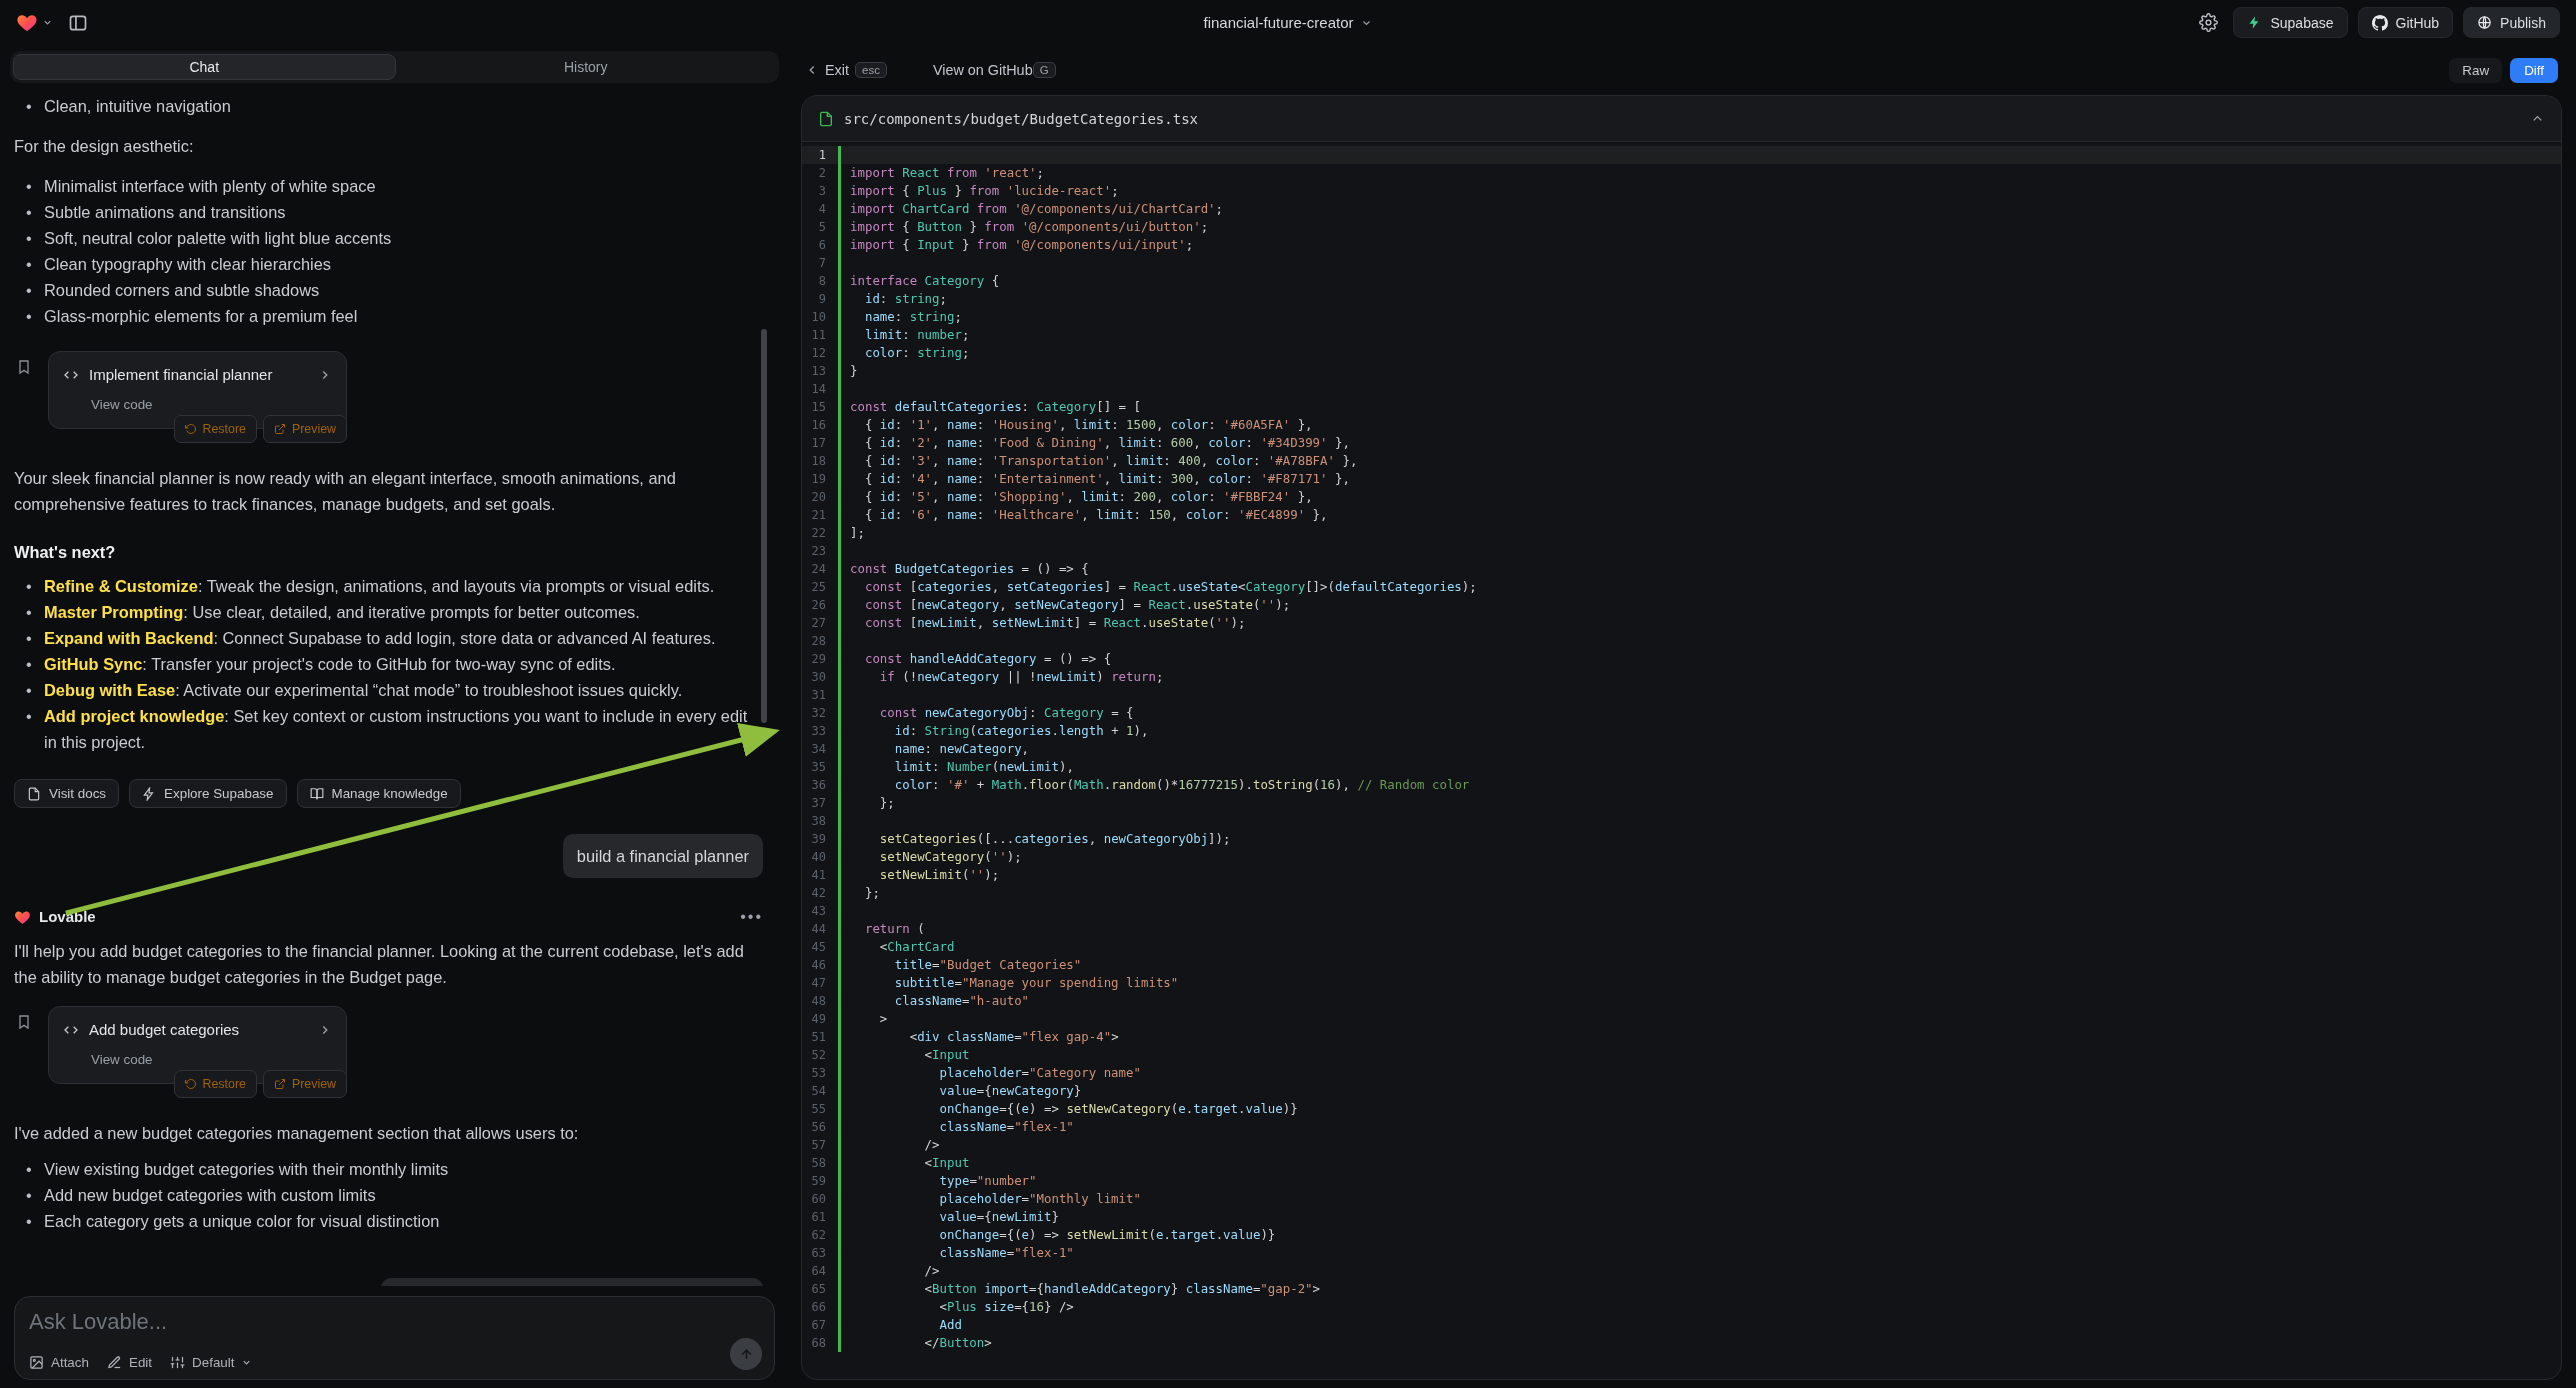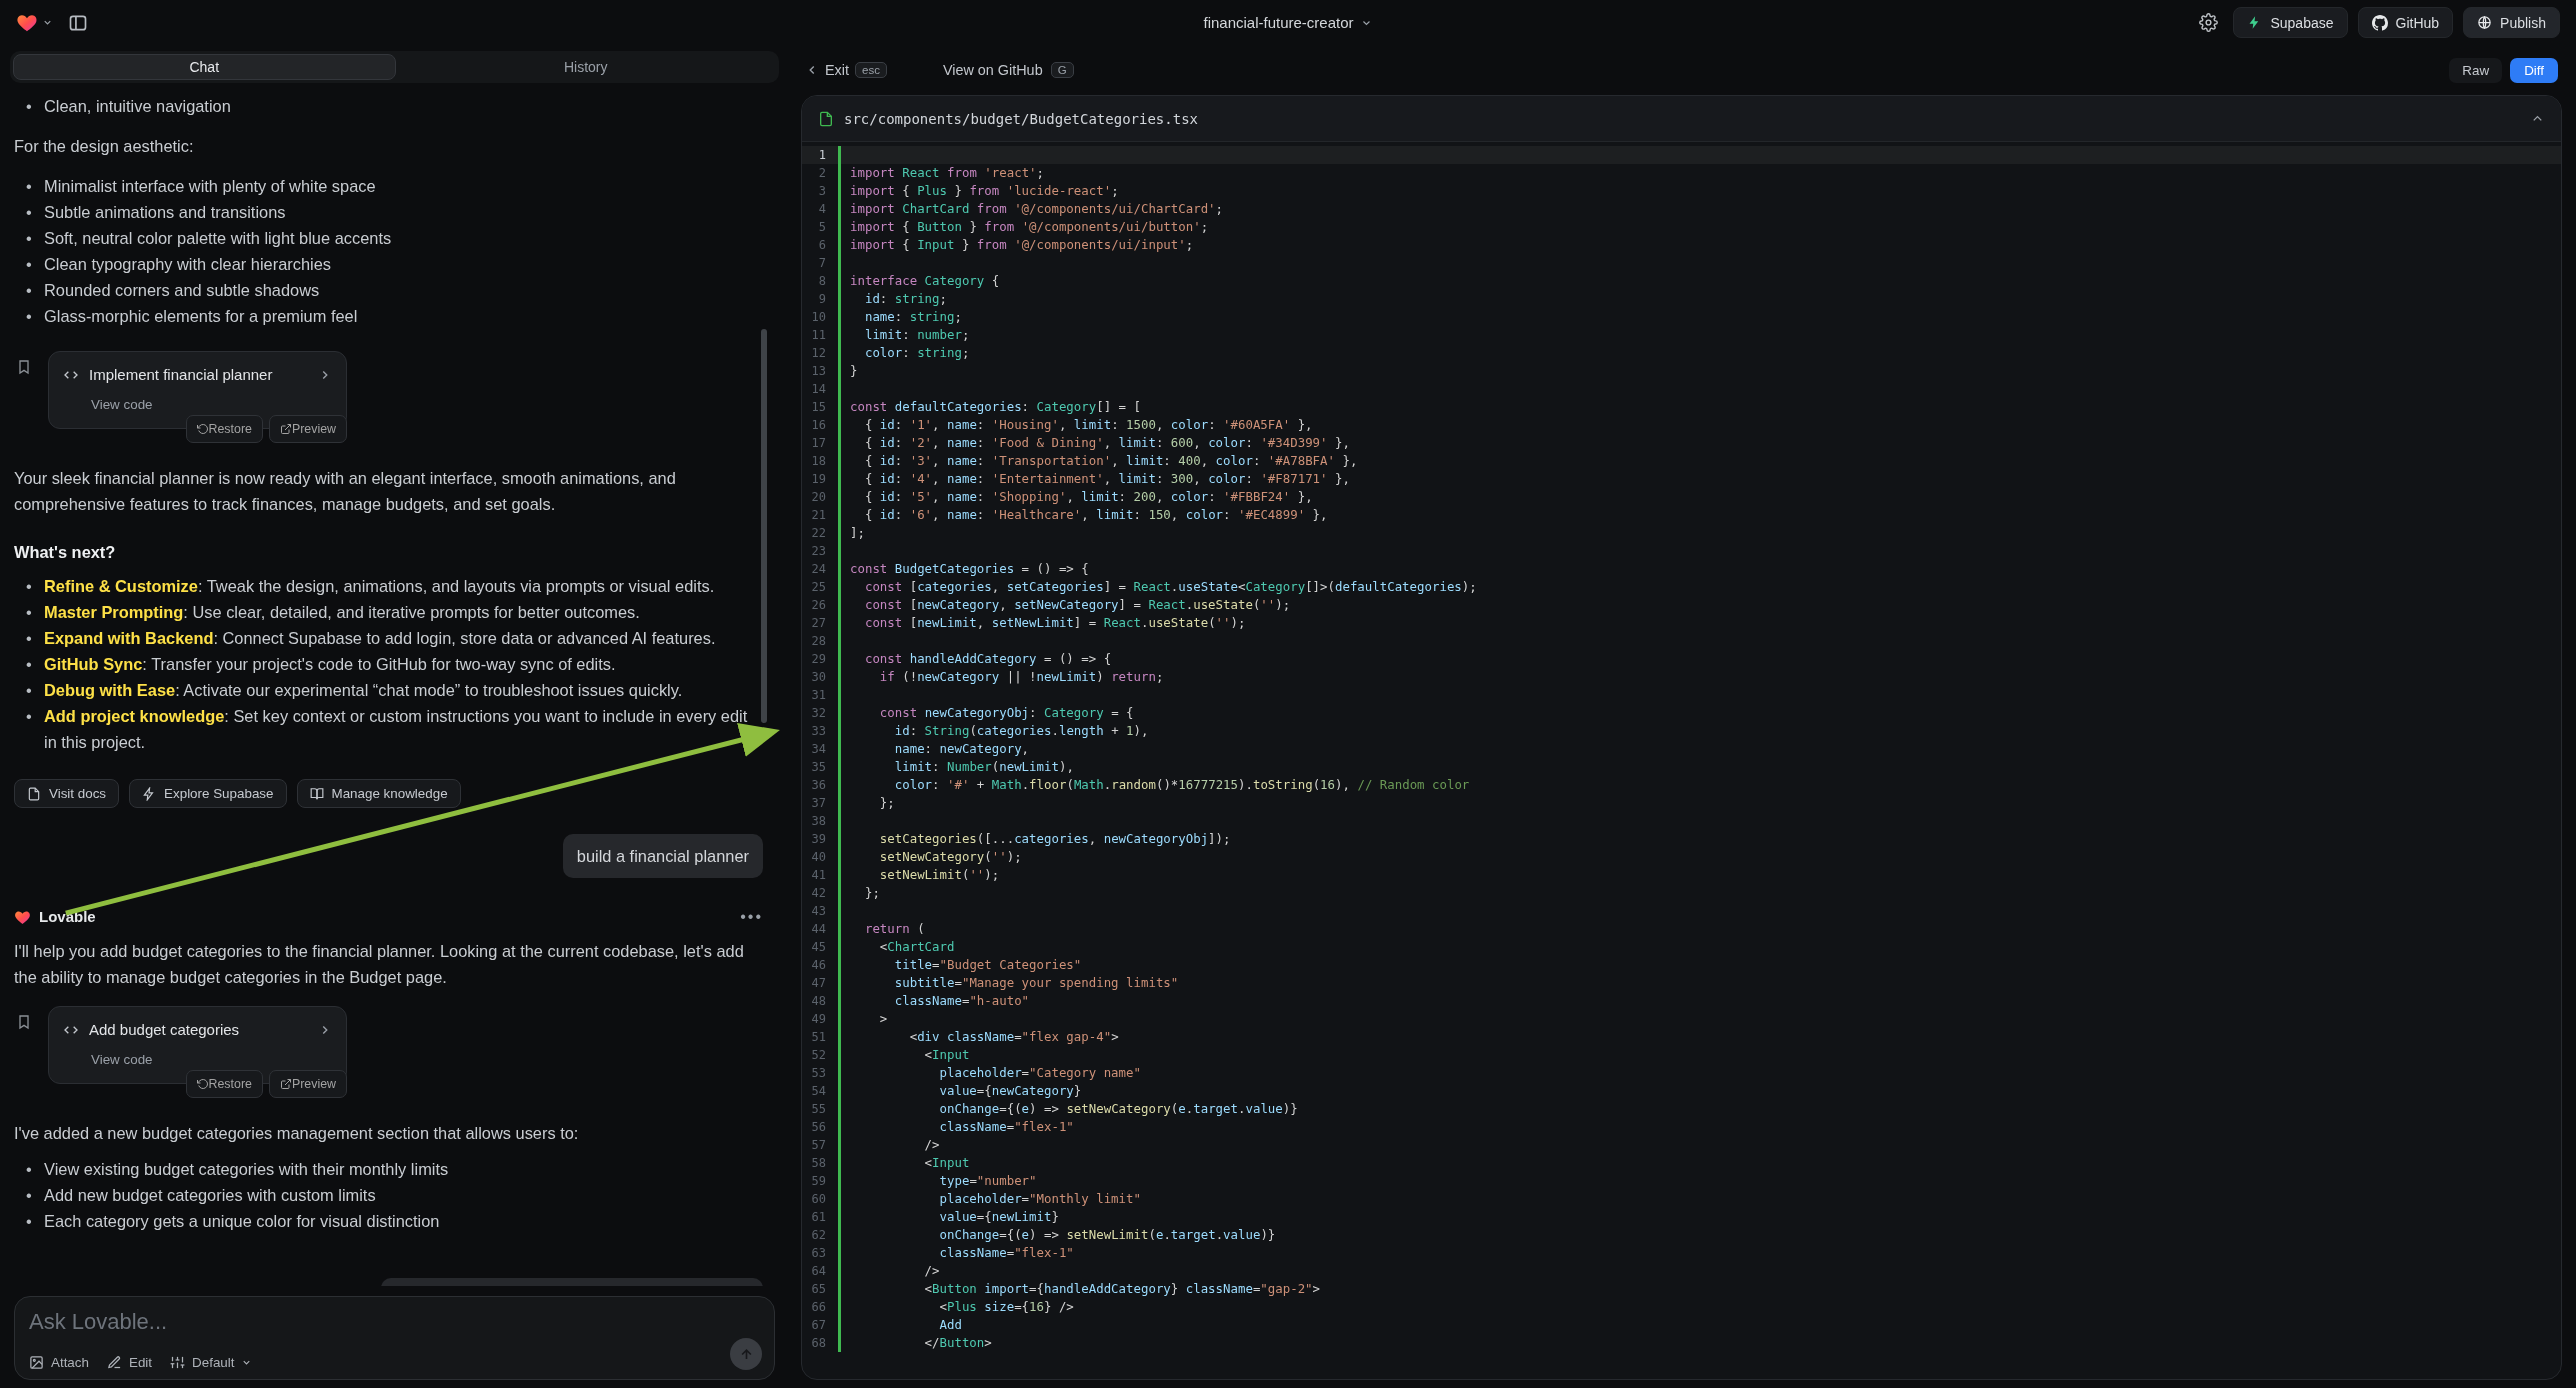--- a/index.html
+++ b/index.html
@@ -33,21 +33,21 @@
   .list{margin-bottom:22px}
   .tail-item{margin-bottom:14px}
 
   .tool-block{position:relative;margin:20px 0 36px 0;padding-left:34px;width:339px}
   .bookmark{position:absolute;left:2px;top:8px;color:#8b9096;cursor:pointer}
   .tool-card{width:299px;background:#1a1c1f;border:1px solid #2b2e33;border-radius:12px;padding:10px 14px;cursor:pointer}
   .tool-card .row1{display:flex;align-items:center;gap:10px;font-size:15px;color:#e3e5e8}
   .tool-card .row1 .grow{flex:1}
   .tool-card .view-code{margin:4px 0 0 28px;font-size:13.4px;color:#9aa0a8;cursor:pointer}
   .rp-bar{position:absolute;right:6px;bottom:-14px;display:flex;gap:6px}
-  .rp-btn{display:flex;align-items:center;gap:0;height:26px;padding:13px 10px;font-size:12.4px;color:#a3a3a3;background:#17191c;border:1px solid #2f3237;border-radius:7px;cursor:pointer}
+  .rp-btn{display:flex;align-items:center;gap:6px;height:26px;padding:13px 10px;font-size:12.4px;color:#a16207;background:#17191c;border:1px solid #2f3237;border-radius:7px;cursor:pointer}
 
   .heading{font-weight:700;color:#eef0f2;margin-bottom:8px}
   .quick-actions{display:flex;gap:10px;margin:24px 0}
   .qa-btn{display:flex;align-items:center;gap:8px;height:29px;padding:0 12px;border-radius:8px;background:#17191c;border:1px solid #2e3136;color:#c6cad0;font-size:13.4px;cursor:pointer}
 
   .user-bubble{margin:26px 0 26px auto;width:fit-content;max-width:637px;background:#26282c;border-radius:10px;padding:9px 14px;color:#d4d7db}
   .assistant-header{display:flex;align-items:center;gap:8px;margin-bottom:8px}
   .assistant-name{font-size:15px;font-weight:700;color:#e6e8ea}
   .dots{margin-left:auto;color:#9aa0a8;letter-spacing:2px;cursor:pointer;font-size:16px}
 
@@ -59,21 +59,21 @@
   .composer input::placeholder{color:#6e747c}
   .composer-row{position:absolute;left:14px;bottom:9px;display:flex;align-items:center;gap:18px}
   .comp-btn{display:flex;align-items:center;gap:7px;color:#aeb3b9;font-size:13.4px;cursor:pointer}
   .send-btn{position:absolute;right:12px;bottom:9px;width:32px;height:32px;border-radius:50%;background:#3a3d42;display:flex;align-items:center;justify-content:center;cursor:pointer}
 
   
   .code-side{flex:1;display:flex;flex-direction:column;padding:0 14px 8px 12px;min-width:0}
   .code-toolbar{flex:none;height:50px;display:flex;align-items:center;gap:14px;padding:0 4px}
   .exit-btn{display:flex;align-items:center;gap:6px;color:#c3c7cd;font-size:14.4px;cursor:pointer}
   .kbd-badge{border:1px solid #3a3e44;background:#1a1c1f;border-radius:5px;padding:1px 6px;font-size:11.5px;color:#9aa0a8}
-  .view-github{display:flex;align-items:center;gap:8px;margin-left:42px;color:#c3c7cd;font-size:14.4px;cursor:pointer}
+  .view-github{display:flex;align-items:center;margin-left:32px;color:#c3c7cd;font-size:14.4px;cursor:pointer}
   .toolbar-right{margin-left:auto;display:flex;align-items:center;gap:8px}
   .raw-btn{padding:5px 13px;border-radius:7px;color:#c6cad0;font-size:13.4px;background:#16181b;cursor:pointer}
   .diff-btn{padding:5px 14px;border-radius:7px;color:#fff;font-size:13.4px;background:#2e7cf6;cursor:pointer}
 
   .code-card{flex:1;min-height:0;border:1px solid #26292e;border-radius:16px;background:#111316;overflow:hidden;display:flex;flex-direction:column}
   .file-header{flex:none;height:46px;display:flex;align-items:center;gap:10px;padding:0 16px;background:#17191d;border-bottom:1px solid #23262a;cursor:pointer}
   .file-path{font-family:"DejaVu Sans Mono",monospace;font-size:14px;color:#d2d6db}
   .collapse{margin-left:auto;color:#9ba0a7}
   .code-scroll{flex:1;min-height:0;overflow:hidden;padding-top:4px;font-family:"DejaVu Sans Mono",monospace;font-size:12.4px}
   .code-row{display:flex;height:18px;line-height:18px;white-space:pre}

